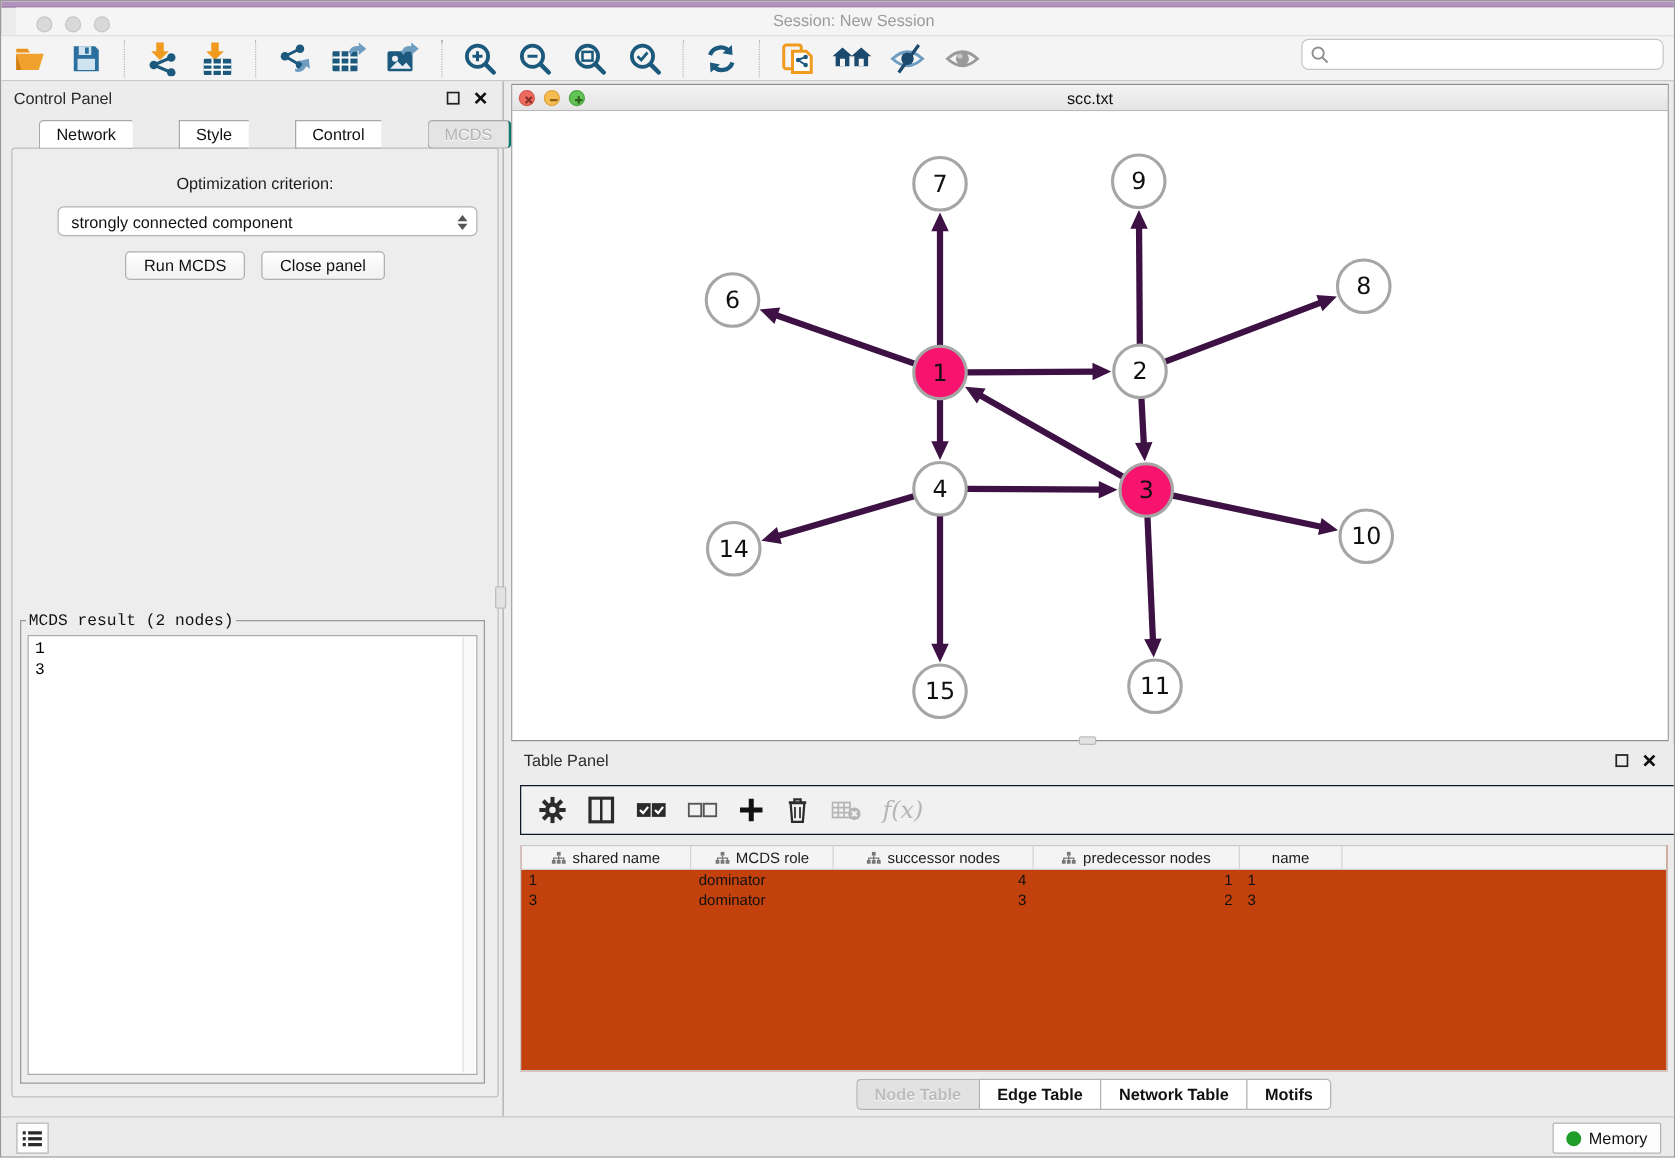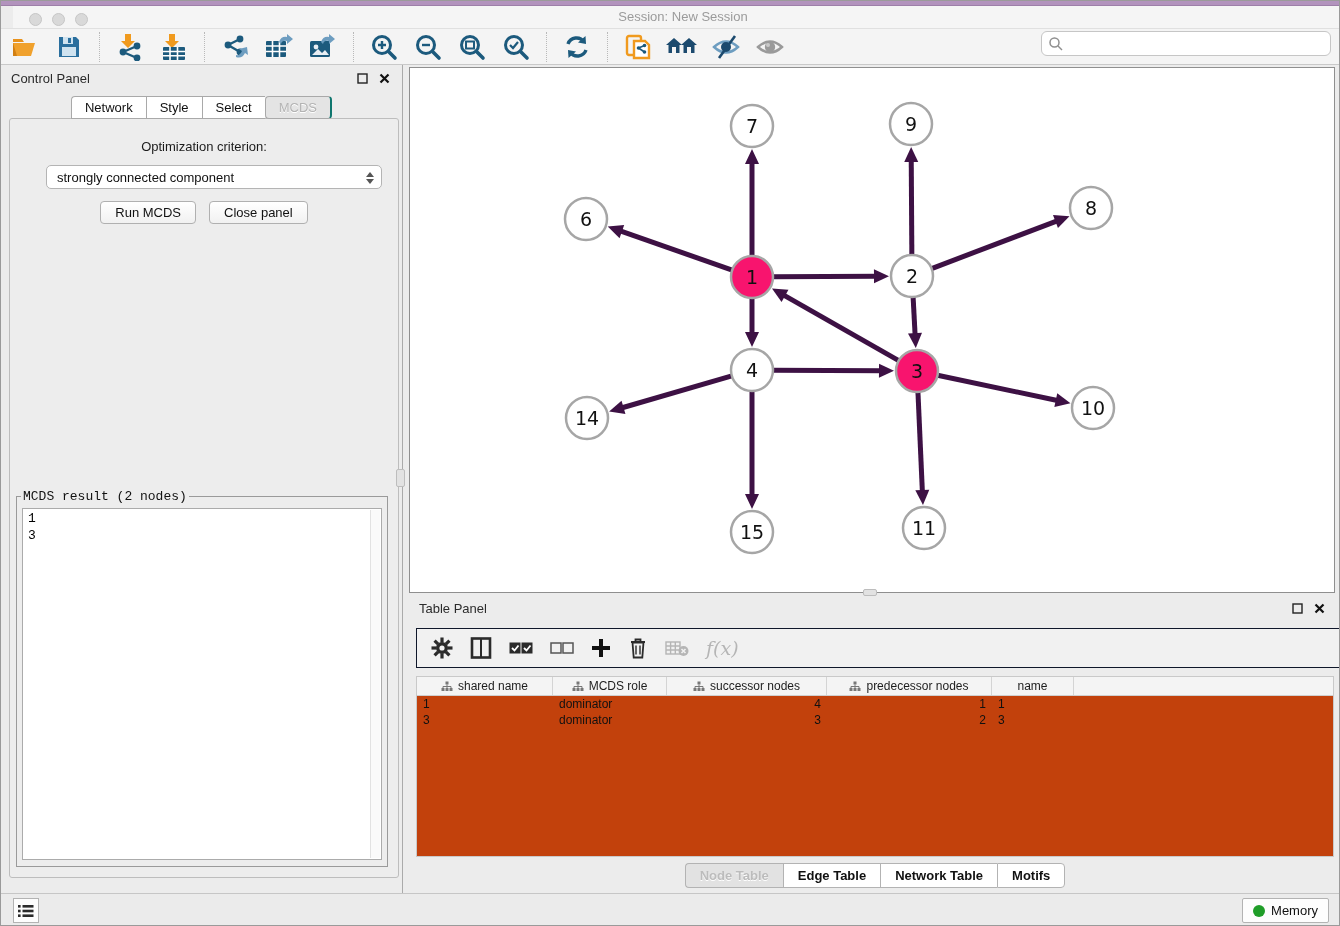--- a/index.html
+++ b/index.html
@@ -19,21 +19,21 @@
   .ticon { width:32px; height:30px; display:flex; align-items:center; justify-content:center; cursor:pointer; }
   .searchbox { position:absolute; right:10px; top:2px; width:290px; height:25px; background:#fff; border:1px solid #c6c6c6; border-radius:6px; display:flex; align-items:center; padding-left:6px; }
   .searchbox input { border:none; outline:none; flex:1; font-size:13px; height:20px; background:transparent; }
 
   
   .control-panel { position:absolute; left:0; top:64px; width:402px; height:828px; background:#ececec; border-right:1px solid #aaa; }
   .panel-hdr { height:26px; display:flex; align-items:center; padding:0 10px; }
   .panel-hdr .ph-title { font-size:13px; color:#2b2b2b; flex:1; }
   .ph-btn { width:16px; height:16px; margin-left:6px; display:flex; align-items:center; justify-content:center; cursor:pointer; }
   .cp-tabs { position:absolute; left:0; top:31px; width:100%; display:flex; justify-content:center; z-index:2; }
-  .cp-tab { font-size:13px; padding:3px 13px; background:#fff; border:1px solid #a9a9a9; border-right:none; color:#111; cursor:pointer; }
+  .cp-tab { font-size:13px; padding:3px 13px; background:#fff; border:1px solid #a9a9a9; border-right:none; color:#111; cursor:pointer;margin-left:37px; }
   .cp-tab:first-child { border-radius:4px 0 0 0; }
   .cp-tab:last-child { border-right:2px solid #0f766e; border-radius:0 4px 4px 0; }
   .cp-tab.active { background:#e4e4e4; color:#b3b3b3; text-shadow:0 1px 0 #fff; border-radius:4px; }
   .cp-body { position:absolute; left:8px; top:53px; width:390px; height:760px; background:#ededed; border:1px solid #bdbdbd; border-radius:3px; }
   .opt-label { text-align:center; font-size:13px; color:#1b1b1b; margin-top:20px; }
   .dropdown { position:relative; margin:11px 16px 0 36px; height:24px; background:#fff; border:1px solid #b4b4b4; border-radius:5px; display:flex; align-items:center; padding:0 26px 0 10px; cursor:pointer; }
   .dropdown .dd-value { font-size:13px; color:#111; }
   .dd-step { position:absolute; right:5px; top:3px; width:13px; height:17px; display:flex; flex-direction:column; align-items:center; justify-content:center; gap:2px; }
   .tri-up { width:0; height:0; border-left:4px solid transparent; border-right:4px solid transparent; border-bottom:5px solid #555; }
   .tri-dn { width:0; height:0; border-left:4px solid transparent; border-right:4px solid transparent; border-top:5px solid #555; }
@@ -261,21 +261,21 @@
       </span>
     <span class="ph-btn">
         <svg width="11" height="11" viewBox="0 0 11 11">
           <path d="M1.5 1.5 L9.5 9.5 M9.5 1.5 L1.5 9.5" stroke="#111" stroke-width="2.2"></path>
         </svg>
       </span>
   </div>
   <div class="cp-tabs">
     <span class="cp-tab">Network</span>
     <span class="cp-tab">Style</span>
-    <span class="cp-tab">Select</span>
+    <span class="cp-tab">Control</span>
     <span class="cp-tab active">MCDS</span>
   </div>
   <div class="cp-body">
     <div class="opt-label">Optimization criterion:</div>
     <div class="dropdown">
       <span class="dd-value">strongly connected component</span>
       <span class="dd-step">
           <span class="tri-up"></span>
           <span class="tri-dn"></span>
         </span>
@@ -292,20 +292,38 @@
         <div class="result-scroll"></div>
       </div>
     </fieldset>
   </div>
 </div>
 
 <div class="vgrip"></div>
 <div class="hgrip"></div>
 
 <div class="net-frame">
+  <div class="net-titlebar">
+    <span class="wbtn wb-close">
+        <svg width="10" height="10" viewBox="0 0 10 10">
+          <path d="M2.5 2.5 L7.5 7.5 M7.5 2.5 L2.5 7.5" stroke="#7e2c24" stroke-width="1.6"></path>
+        </svg>
+      </span>
+    <span class="wbtn wb-min">
+        <svg width="10" height="10" viewBox="0 0 10 10">
+          <path d="M2 5 h6" stroke="#8a6217" stroke-width="1.8"></path>
+        </svg>
+      </span>
+    <span class="wbtn wb-max">
+        <svg width="10" height="10" viewBox="0 0 10 10">
+          <path d="M2 5 h6 M5 2 v6" stroke="#2c641f" stroke-width="1.8"></path>
+        </svg>
+      </span>
+    <div class="net-title">scc.txt</div>
+  </div>
   <div class="net-canvas">
     <svg id="graph-svg" width="924" height="503">
         <line x1="342" y1="188" x2="342" y2="92" stroke="#3d1144" stroke-width="5"></line>
         <polygon points="342,81 349,96 335,96" fill="#3d1144"></polygon>
         <line x1="322.1752536154717" y1="202.07328138371903" x2="208.0972084320934" y2="162.2146872835025" stroke="#3d1144" stroke-width="5"></line>
         <polygon points="197.71281746876906,158.5864061035458 214.18225680600196,156.92581346318946 209.564444395148,170.14231105287496" fill="#3d1144"></polygon>
         <line x1="362.9995898557659" y1="208.86875256340147" x2="468.0006640430457" y2="208.21249584973097" stroke="#3d1144" stroke-width="5"></line>
         <polygon points="479.00044920558975,208.14374719246507 464.0444913112898,215.23735864671934 463.9569930202241,201.2376320762087" fill="#3d1144"></polygon>
         <line x1="342" y1="230" x2="342" y2="268" stroke="#3d1144" stroke-width="5"></line>
         <polygon points="342,279 335,264 349,264" fill="#3d1144"></polygon>

